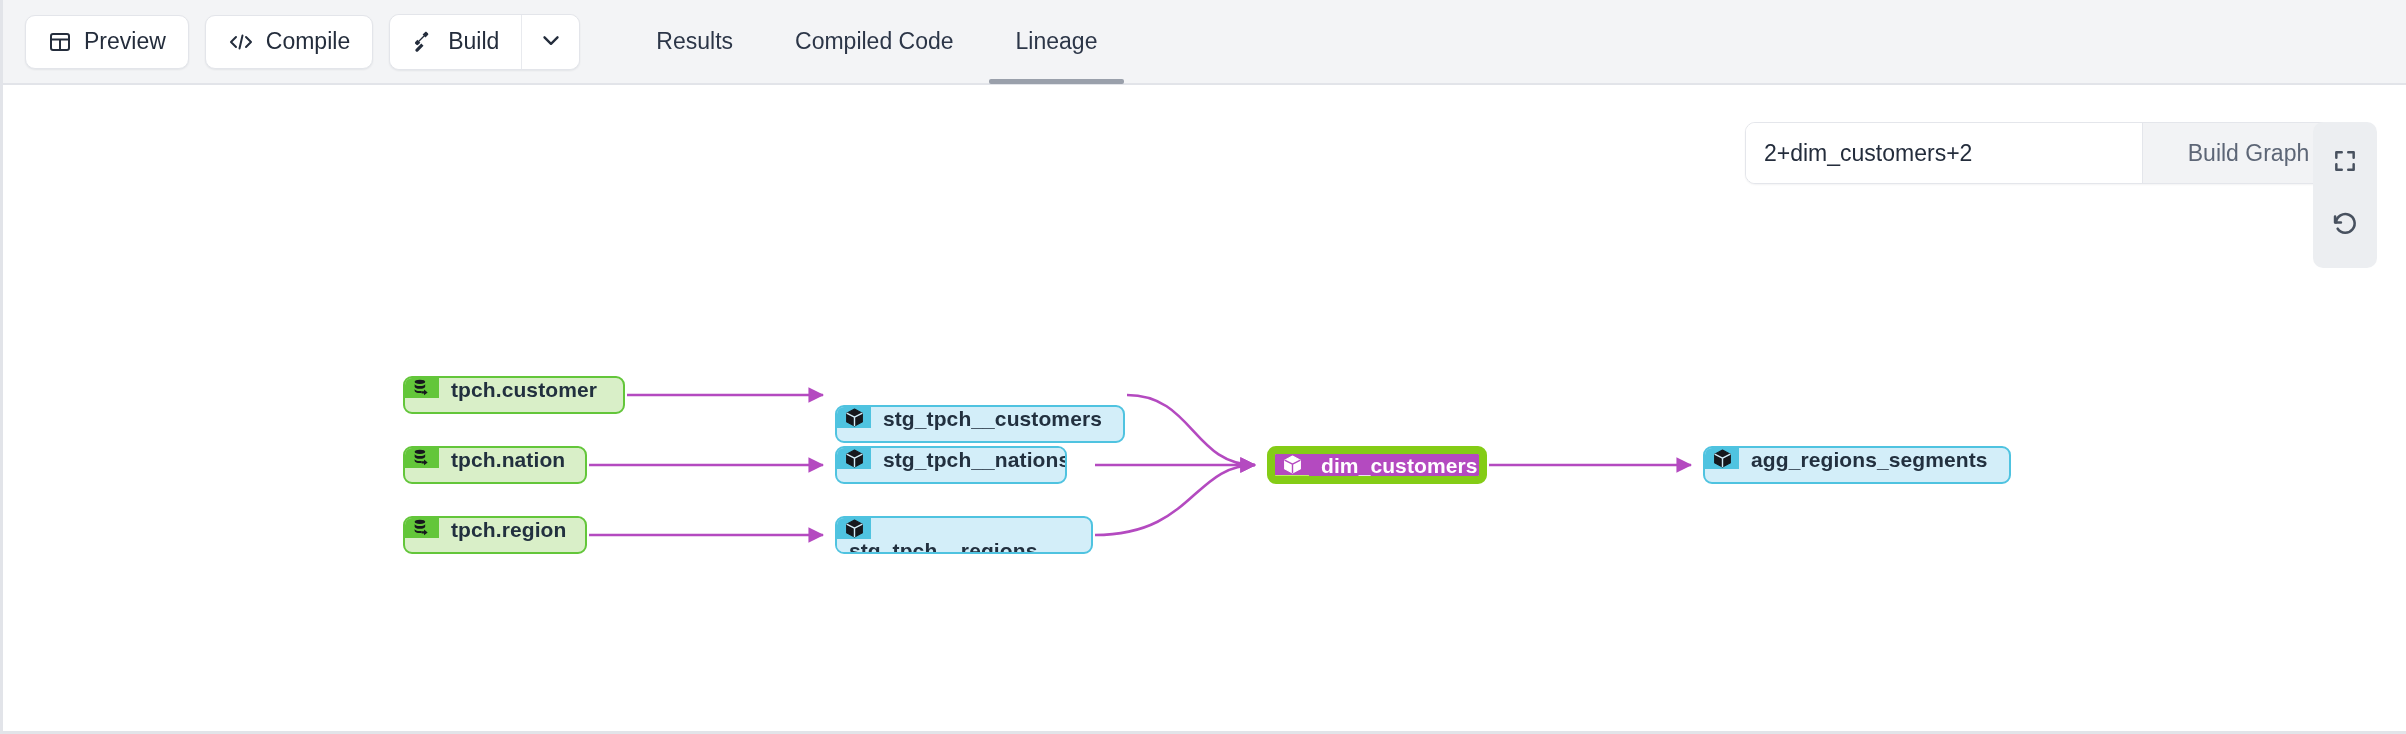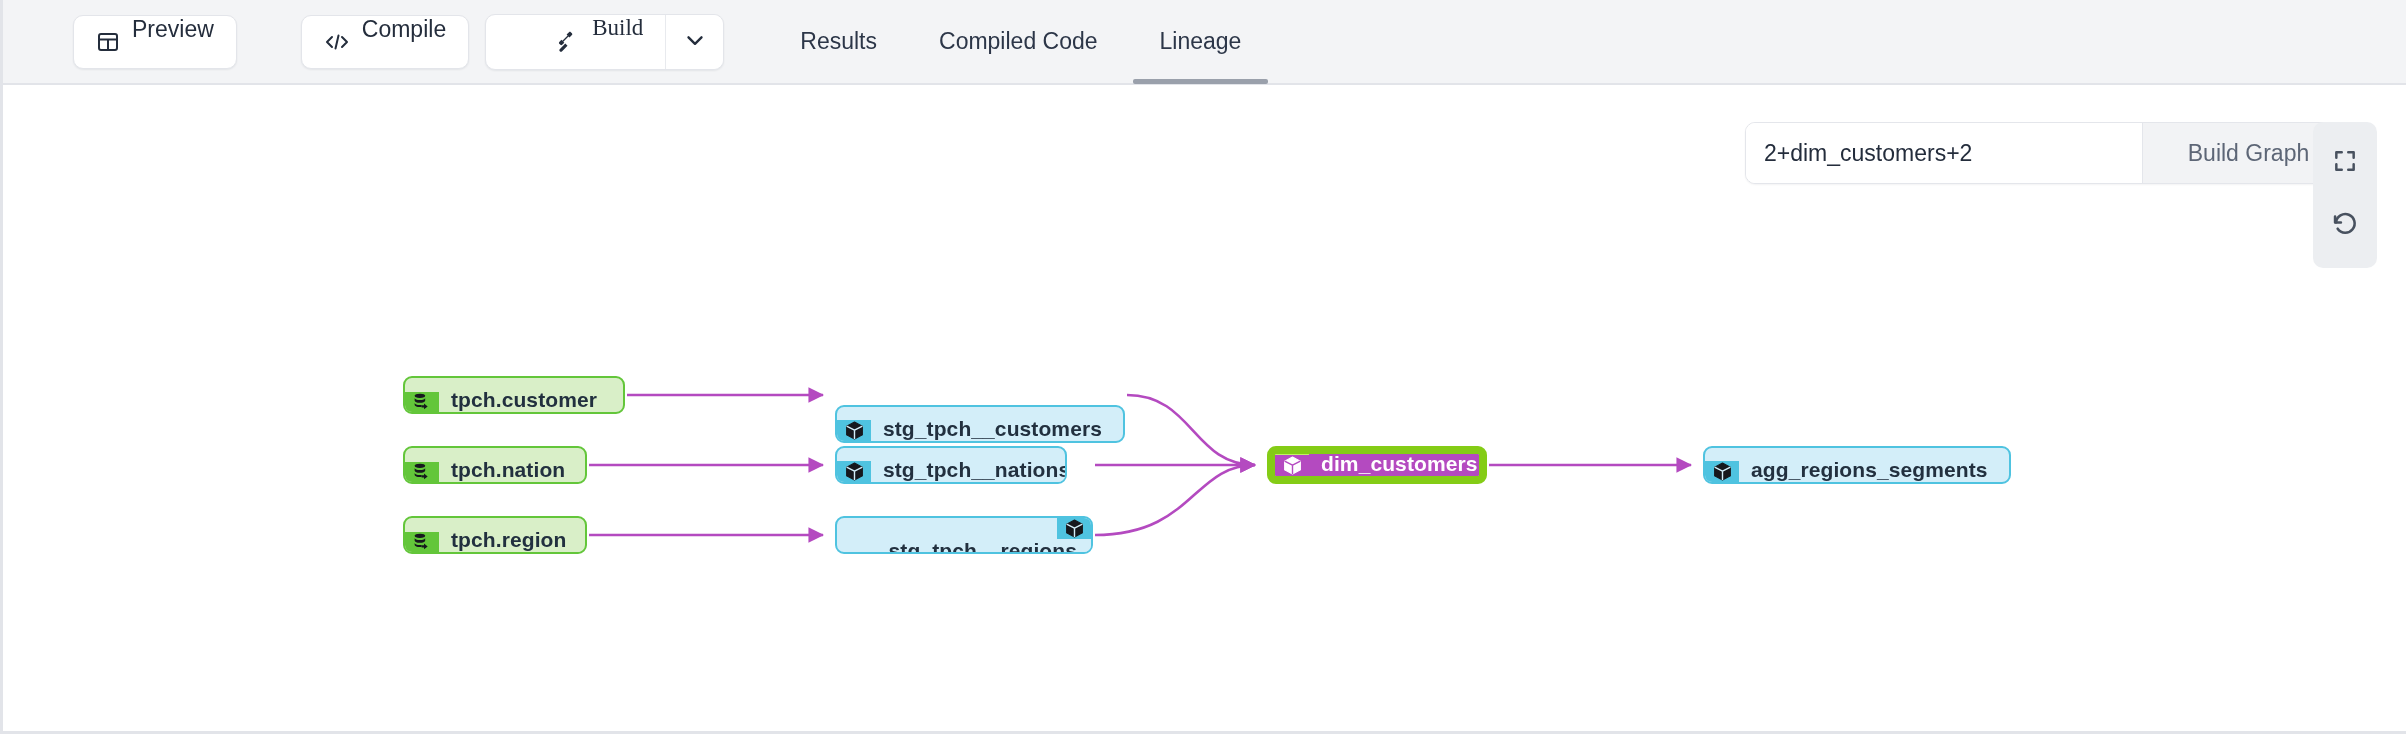--- a/index.html
+++ b/index.html
@@ -25,30 +25,30 @@
     border-bottom: 2px solid #e2e4e9;
     display: flex; align-items: center;
   }
   .btn-group { display: flex; align-items: center; gap: 16px; margin-left: 22px; }
   .tbtn {
     height: 54px;
     background: #ffffff;
     border: 1px solid #e3e5ea;
     border-radius: 10px;
     box-shadow: 0 1px 2px rgba(17,24,39,.07);
-    display: flex; gap: 12px;
+    display: flex; align-items: center; gap: 12px;
     padding: 0 22px;
     font-size: 23px; color: #242d3c; font-weight: 400;
-    cursor: pointer; white-space: nowrap; margin-left: 48px;
+    cursor: pointer; white-space: nowrap;
   }
   .tbtn .glyph { display: flex; align-items: center; }
   .split { display: flex; align-items: stretch;
     background:#fff; border:1px solid #e3e5ea; border-radius:10px;
     box-shadow: 0 1px 2px rgba(17,24,39,.07); }
-  .split .tbtn { border: none; box-shadow: none; border-radius: 10px 0 0 10px; font-family: Liberation Serif, serif; }
+  .split .tbtn { border: none; box-shadow: none; border-radius: 10px 0 0 10px; }
   .split .caret {
     width: 58px; display:flex; align-items:center; justify-content:center;
     border-left: 1px solid #e8eaee; border-radius: 0 10px 10px 0;
     cursor: pointer; background:#fff;
   }
 
   .tabs { display: flex; align-items: flex-end; height: 85px; margin-left: 45px; }
   .tab {
     position: relative; height: 85px;
     display: flex; align-items: center; justify-content: center;
@@ -90,21 +90,21 @@
   .zoomctl .zb {
     width: 64px; height: 62px;
     display:flex; align-items:center; justify-content:center; cursor: pointer;
   }
 
   
   .canvas { position: absolute; left: 0; top: 87px; width: 2403px; height: 644px; }
   .edges { position: absolute; left: 0; top: 0; width: 2403px; height: 644px; }
 
   .node {
-    position: absolute; display: flex; align-items: flex-end;
+    position: absolute; display: flex; align-items: flex-start;
     height: 38px; border-radius: 9px; overflow: hidden;
     font-size: 21px; font-weight: 700; letter-spacing: .1px;
     white-space: nowrap; cursor: pointer;
   }
   .node .ic { width: 34px; display:flex; align-items:center; justify-content:center; flex: none; }
   .node .lb { display:flex; align-items:center; padding: 0 14px 0 12px; }
 
   .node.source { border: 2px solid #63c63a; background: #d9efc8; color: #22303f; }
   .node.source .ic { background: #63c63a; }
   .node.source .lb { background: #d9efc8; }

